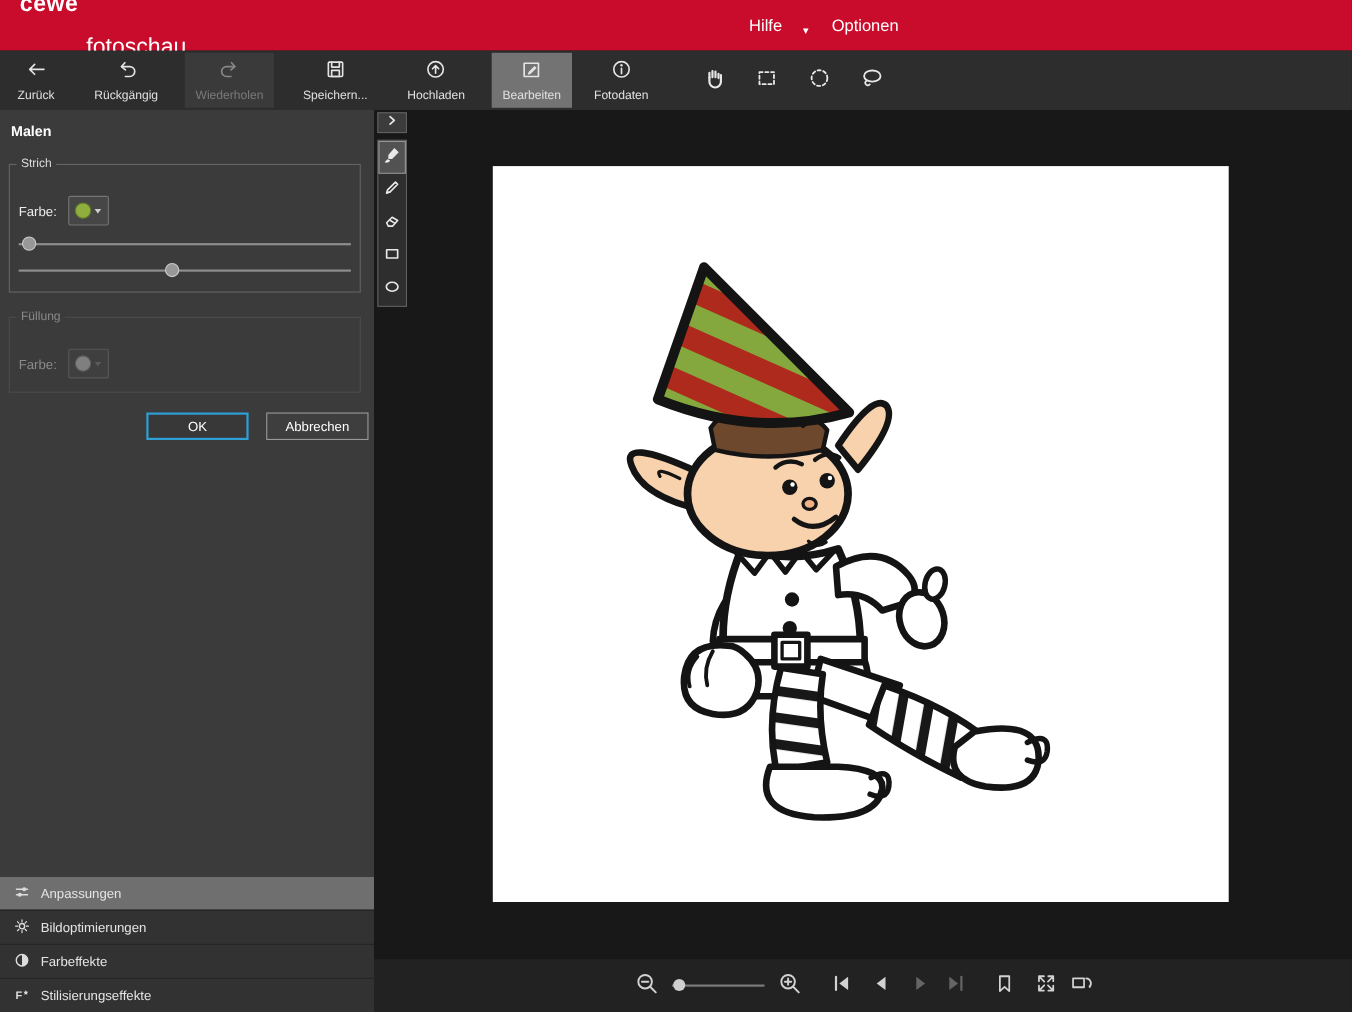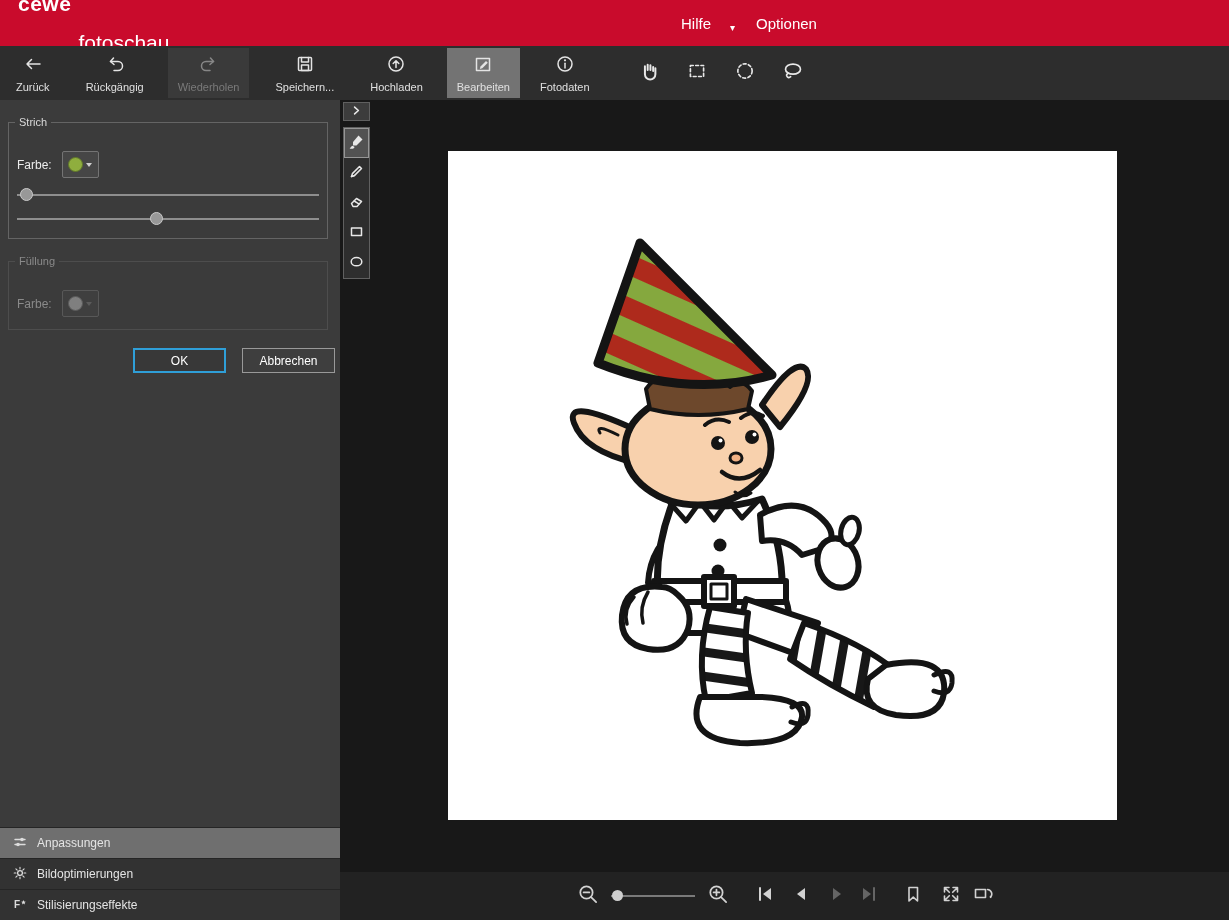--- a/index.html
+++ b/index.html
@@ -167,20 +167,21 @@
   </div>
   <div class="tb-icon-btn" style="margin-left:10px">
     <span><svg class="sicon" width="22" height="22" viewBox="0 0 20 20">
           <ellipse cx="10" cy="8.3" rx="6.8" ry="4.6"></ellipse>
           <path d="M5.5 12 q-2.4 1.6 -.6 3.4 q1.4 1.3 3 -.2"></path>
         </svg></span>
   </div>
 </div>
 
 <div class="left-panel">
+  <div class="panel-title">Malen</div>
 
   <div class="group">
     <span class="legend">Strich</span>
     <div class="row">
       <span class="lbl">Farbe:</span>
       <span class="swatch">
         <span class="swatch-dot" style="background: rgb(143, 174, 62);"></span>
         <span class="caret-down"></span>
       </span>
     </div>
@@ -218,20 +219,27 @@
             <circle cx="5" cy="9.5" r="1.8" fill="#ddd" stroke="none"></circle>
           </svg></span>
       <span>Anpassungen</span>
     </div>
     <div class="category">
       <span><svg class="cicon" width="14" height="14">
             <circle cx="7" cy="7" r="2.4"></circle>
             <path d="M7 1.2V3 M7 11v1.8 M1.2 7H3 M11 7h1.8 M2.9 2.9 4.2 4.2 M9.8 9.8 11.1 11.1 M11.1 2.9 9.8 4.2 M4.2 9.8 2.9 11.1" stroke-width="1.1"></path>
           </svg></span>
       <span>Bildoptimierungen</span>
+    </div>
+    <div class="category">
+      <span><svg class="cicon" width="14" height="14">
+            <circle cx="7" cy="7" r="5.2"></circle>
+            <path d="M7 1.8 a5.2 5.2 0 0 1 0 10.4 z" fill="#ddd" stroke="none"></path>
+          </svg></span>
+      <span>Farbeffekte</span>
     </div>
     <div class="category">
       <span><svg width="14" height="14">
             <text x="1" y="11" font-size="10" font-weight="bold" fill="#ddd" font-family="Liberation Sans, sans-serif">F</text>
             <path d="M10.5 3l.7 1.5 1.6.2-1.2 1.1.3 1.6-1.4-.8-1.4.8.3-1.6-1.2-1.1 1.6-.2z" fill="#ddd"></path>
           </svg></span>
       <span>Stilisierungseffekte</span>
     </div>
   </div>
 </div>

